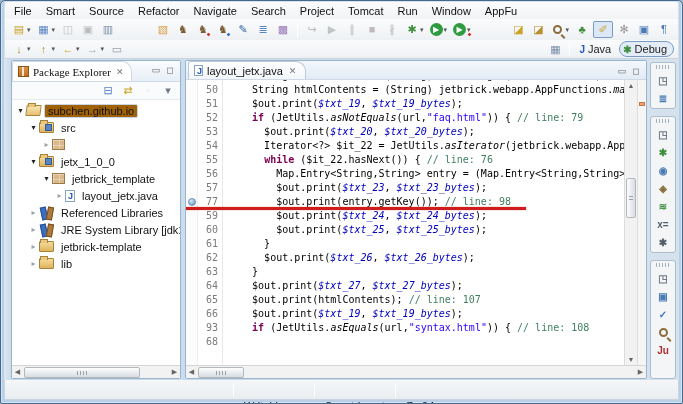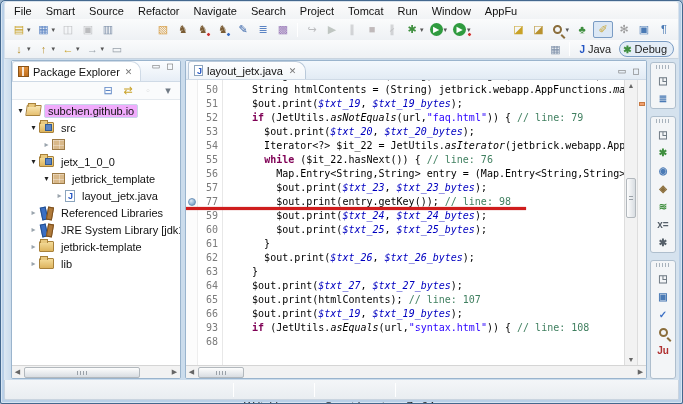--- a/index.html
+++ b/index.html
@@ -47,37 +47,37 @@
   .persp-bar{display:flex;align-items:center;margin-left:8px;}
   .persp-btn{display:inline-flex;align-items:center;font-size:11px;color:#222;padding:1px 6px 1px 3px;border-radius:10px;margin-left:2px;}
   .persp-btn .picon{font-weight:bold;font-size:10px;margin-right:3px;}
   .persp-btn.pressed{background:#e4edf7;border:1px solid #7a9cc4;}
   
   .main{flex:1;display:flex;background:#cbdcec;overflow:hidden;}
   .left-trim{width:7px;background:linear-gradient(90deg,#dde8f2,#cbdcec);flex:none;}
   .panel{background:#fff;border:1px solid #9ab4cd;border-radius:2px;display:flex;flex-direction:column;overflow:hidden;}
   
   .pkg{width:170px;flex:none;margin:1px 0 1px 0;}
-  .view-tabbar{height:21px;background:linear-gradient(#fbfdff,#e7eef6);display:flex;align-items:flex-start;border-bottom:1px solid #cfdae6;}
+  .view-tabbar{height:21px;background:linear-gradient(#fbfdff,#e7eef6);display:flex;align-items:center;border-bottom:1px solid #cfdae6;font-family:Liberation Serif, serif;}
   .view-tab{display:flex;align-items:center;background:#fff;border:1px solid #cfdae6;border-bottom:none;
     border-radius:3px 10px 0 0;height:20px;padding:0 8px 0 5px;font-size:11px;color:#111;}
   .view-tab .vicon{width:11px;height:11px;margin-right:4px;background:
     linear-gradient(#e2933f,#c06f1e);border:1px solid #8a5317;position:relative;}
   .view-tab .vicon::after{content:'';position:absolute;left:3px;top:0;bottom:0;width:2px;background:#fff;opacity:.8;}
   .view-tab .vclose{margin-left:5px;font-size:9px;color:#777;}
   .view-minmax{margin-left:auto;display:flex;align-items:center;padding:0 3px 3px 0;}
   .mm-btn{font-size:9px;color:#666;width:14px;text-align:center;}
   .view-toolbar{height:18px;display:flex;align-items:center;justify-content:flex-end;background:#fafbfc;border-bottom:1px solid #e4e9ee;padding-right:2px;}
   .tree{flex:1;overflow:hidden;padding-top:2px;}
   .tree-row{display:flex;align-items:center;height:17px;font-size:11px;color:#111;white-space:nowrap;}
   .tw-arrow{width:11px;font-size:8px;text-align:center;flex:none;}
   .tw-arrow.exp{color:#222;}
   .tw-arrow.col{color:#9aa4ad;}
   .tlabel{padding:0 3px;border:1px solid transparent;}
-  .tlabel.selected{background:#f0abfc;border:1px solid #c7d6e8;border-radius:2px;}
+  .tlabel.selected{background:#a16207;border:1px solid #c7d6e8;border-radius:2px;}
   .tico{display:inline-block;width:15px;height:11px;position:relative;margin-right:3px;flex:none;}
   .tico.folder,.tico.folder-open,.tico.source-folder{background:linear-gradient(#f4dc9a,#ddb45e);border:1px solid #a8813a;border-radius:1px;}
   .tico.folder::before,.tico.folder-open::before,.tico.source-folder::before{content:'';position:absolute;top:-3px;left:0;width:6px;height:3px;background:#e8c87e;border:1px solid #a8813a;border-bottom:none;}
   .tico.folder-open{transform:skewX(-8deg);background:linear-gradient(#f8e7b4,#e6c071);}
   .tico.source-folder::after{content:'';position:absolute;right:1px;bottom:1px;width:5px;height:5px;background:#5b84c4;border:1px solid #2f5a96;}
   .tico.package{width:13px;height:11px;background:#d9b98a;border:1px solid #9c7a46;
     background-image:linear-gradient(#fff5 1px,transparent 1px),linear-gradient(90deg,#fff5 1px,transparent 1px);
     background-size:6px 5px;}
   .tico.java-file{width:10px;height:12px;background:#fff;border:1px solid #8ba4bd;}
   .tico.java-file::after{content:'J';position:absolute;left:2px;top:0;font-size:9px;font-weight:bold;color:#2456c4;}

